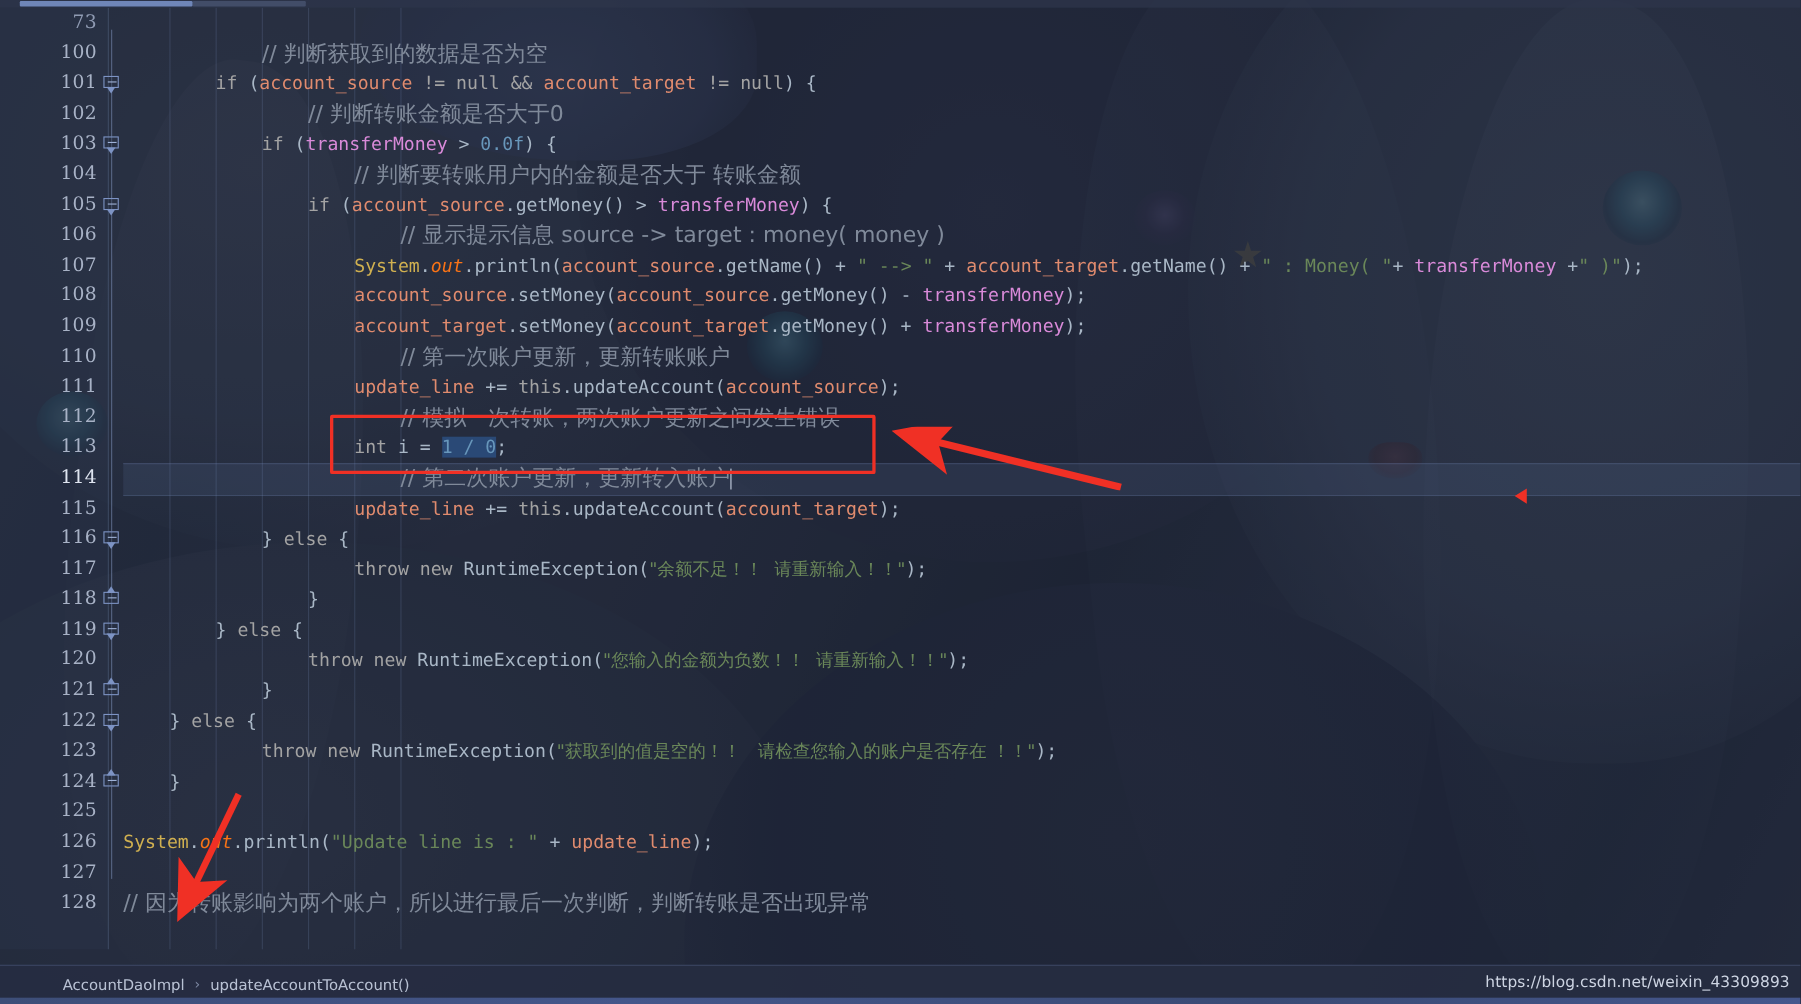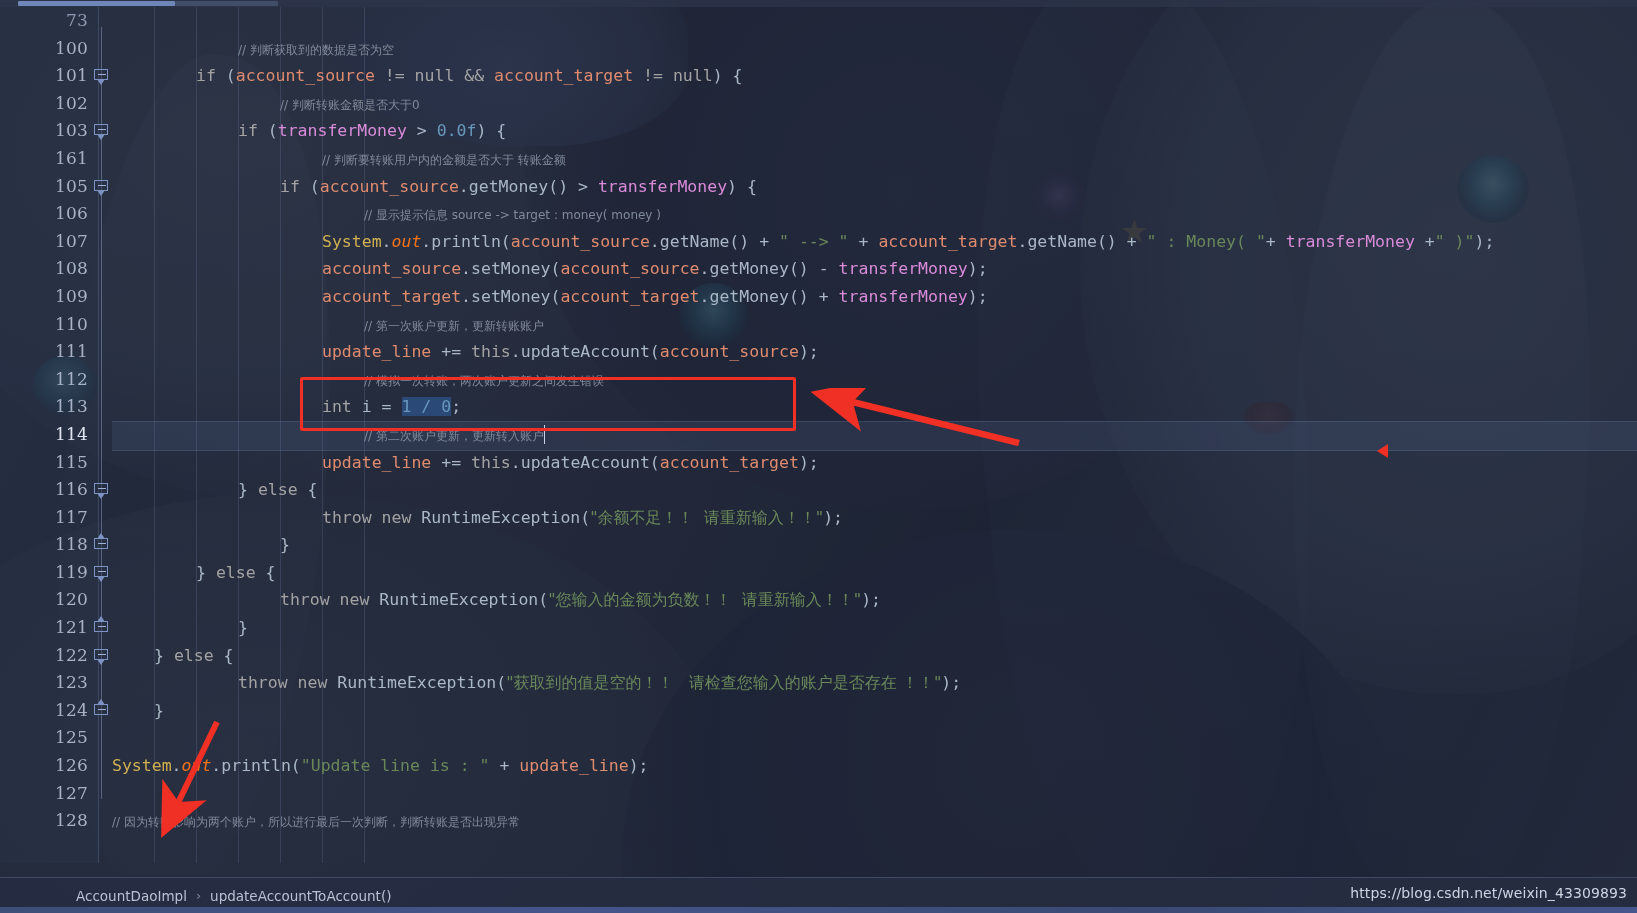--- a/index.html
+++ b/index.html
@@ -94,21 +94,21 @@
   .indentguide{position:absolute;top:0;width:1px;height:856px;z-index:3;
       background:rgba(120,140,180,.22);}
 
   
   .kw{color:#a3a3a3;}            
   .var{color:#e08b6e;}           
   .loc{color:#a9b7c6;}           
   .pun{color:#a9b7c6;}
   .num{color:#6897bb;}
   .str{color:#6a8759;}
-  .cmtcn{color:#808a9a;font-family:"DejaVu Sans",sans-serif;font-size:12px;}
+  .cmtcn{color:#808a9a;font-family:"DejaVu Sans",sans-serif;font-size:20px;}
   .sta{color:#d0b050;}           
   .fld-it{color:#f97316;font-style:italic;}
   .pink{color:#d98ad9;}
   .sel{background:rgba(45,85,140,.72);}
   .caret{display:inline-block;width:1px;height:19px;vertical-align:-4px;
       background:#c8d2e4;}
 
   
   #redbox{position:absolute;left:300px;top:377px;width:490px;height:48px;z-index:8;
       border:3px solid #f03025;border-radius:2px;pointer-events:none;}
@@ -116,21 +116,21 @@
   #arrow1{left:806px;top:388px;width:215px;height:58px;}
   #arrow2{left:155px;top:718px;width:70px;height:122px;}
   #rtmark{position:absolute;left:1377px;top:444px;z-index:8;width:0;height:0;
       border-top:7px solid transparent;border-bottom:7px solid transparent;
       border-right:11px solid #f03025;}
 
   
   #statusbar{position:absolute;left:0;bottom:0;width:100%;height:35px;z-index:9;
       background:rgba(38,45,65,.92);border-top:1px solid rgba(110,130,175,.35);
       display:flex;align-items:center;}
-  #breadcrumb{display:flex;align-items:center;gap:9px;margin-left:76px;
+  #breadcrumb{display:flex;align-items:center;gap:9px;margin-left:57px;
       font-family:"DejaVu Sans",sans-serif;font-size:13.5px;color:#b9c2d4;}
   #breadcrumb .sep{color:#7b86a0;font-size:13px;}
   #watermark{position:absolute;right:10px;top:7px;font-family:"DejaVu Sans",sans-serif;
       font-size:14px;color:#cdd4e2;letter-spacing:.1px;}
   #bottomstrip{position:absolute;left:0;bottom:0;width:100%;height:6px;z-index:10;
       background:linear-gradient(90deg,#3d4e78,#44568a 35%,#3a4a74 70%,#45578d);}
 </style>
 </head>
 <body>
 
@@ -171,21 +171,21 @@
       <div class="gline">
         <span class="gnum">101</span>
       </div>
       <div class="gline">
         <span class="gnum">102</span>
       </div>
       <div class="gline">
         <span class="gnum">103</span>
       </div>
       <div class="gline">
-        <span class="gnum">161</span>
+        <span class="gnum">104</span>
       </div>
       <div class="gline">
         <span class="gnum">105</span>
       </div>
       <div class="gline">
         <span class="gnum">106</span>
       </div>
       <div class="gline">
         <span class="gnum">107</span>
       </div>

